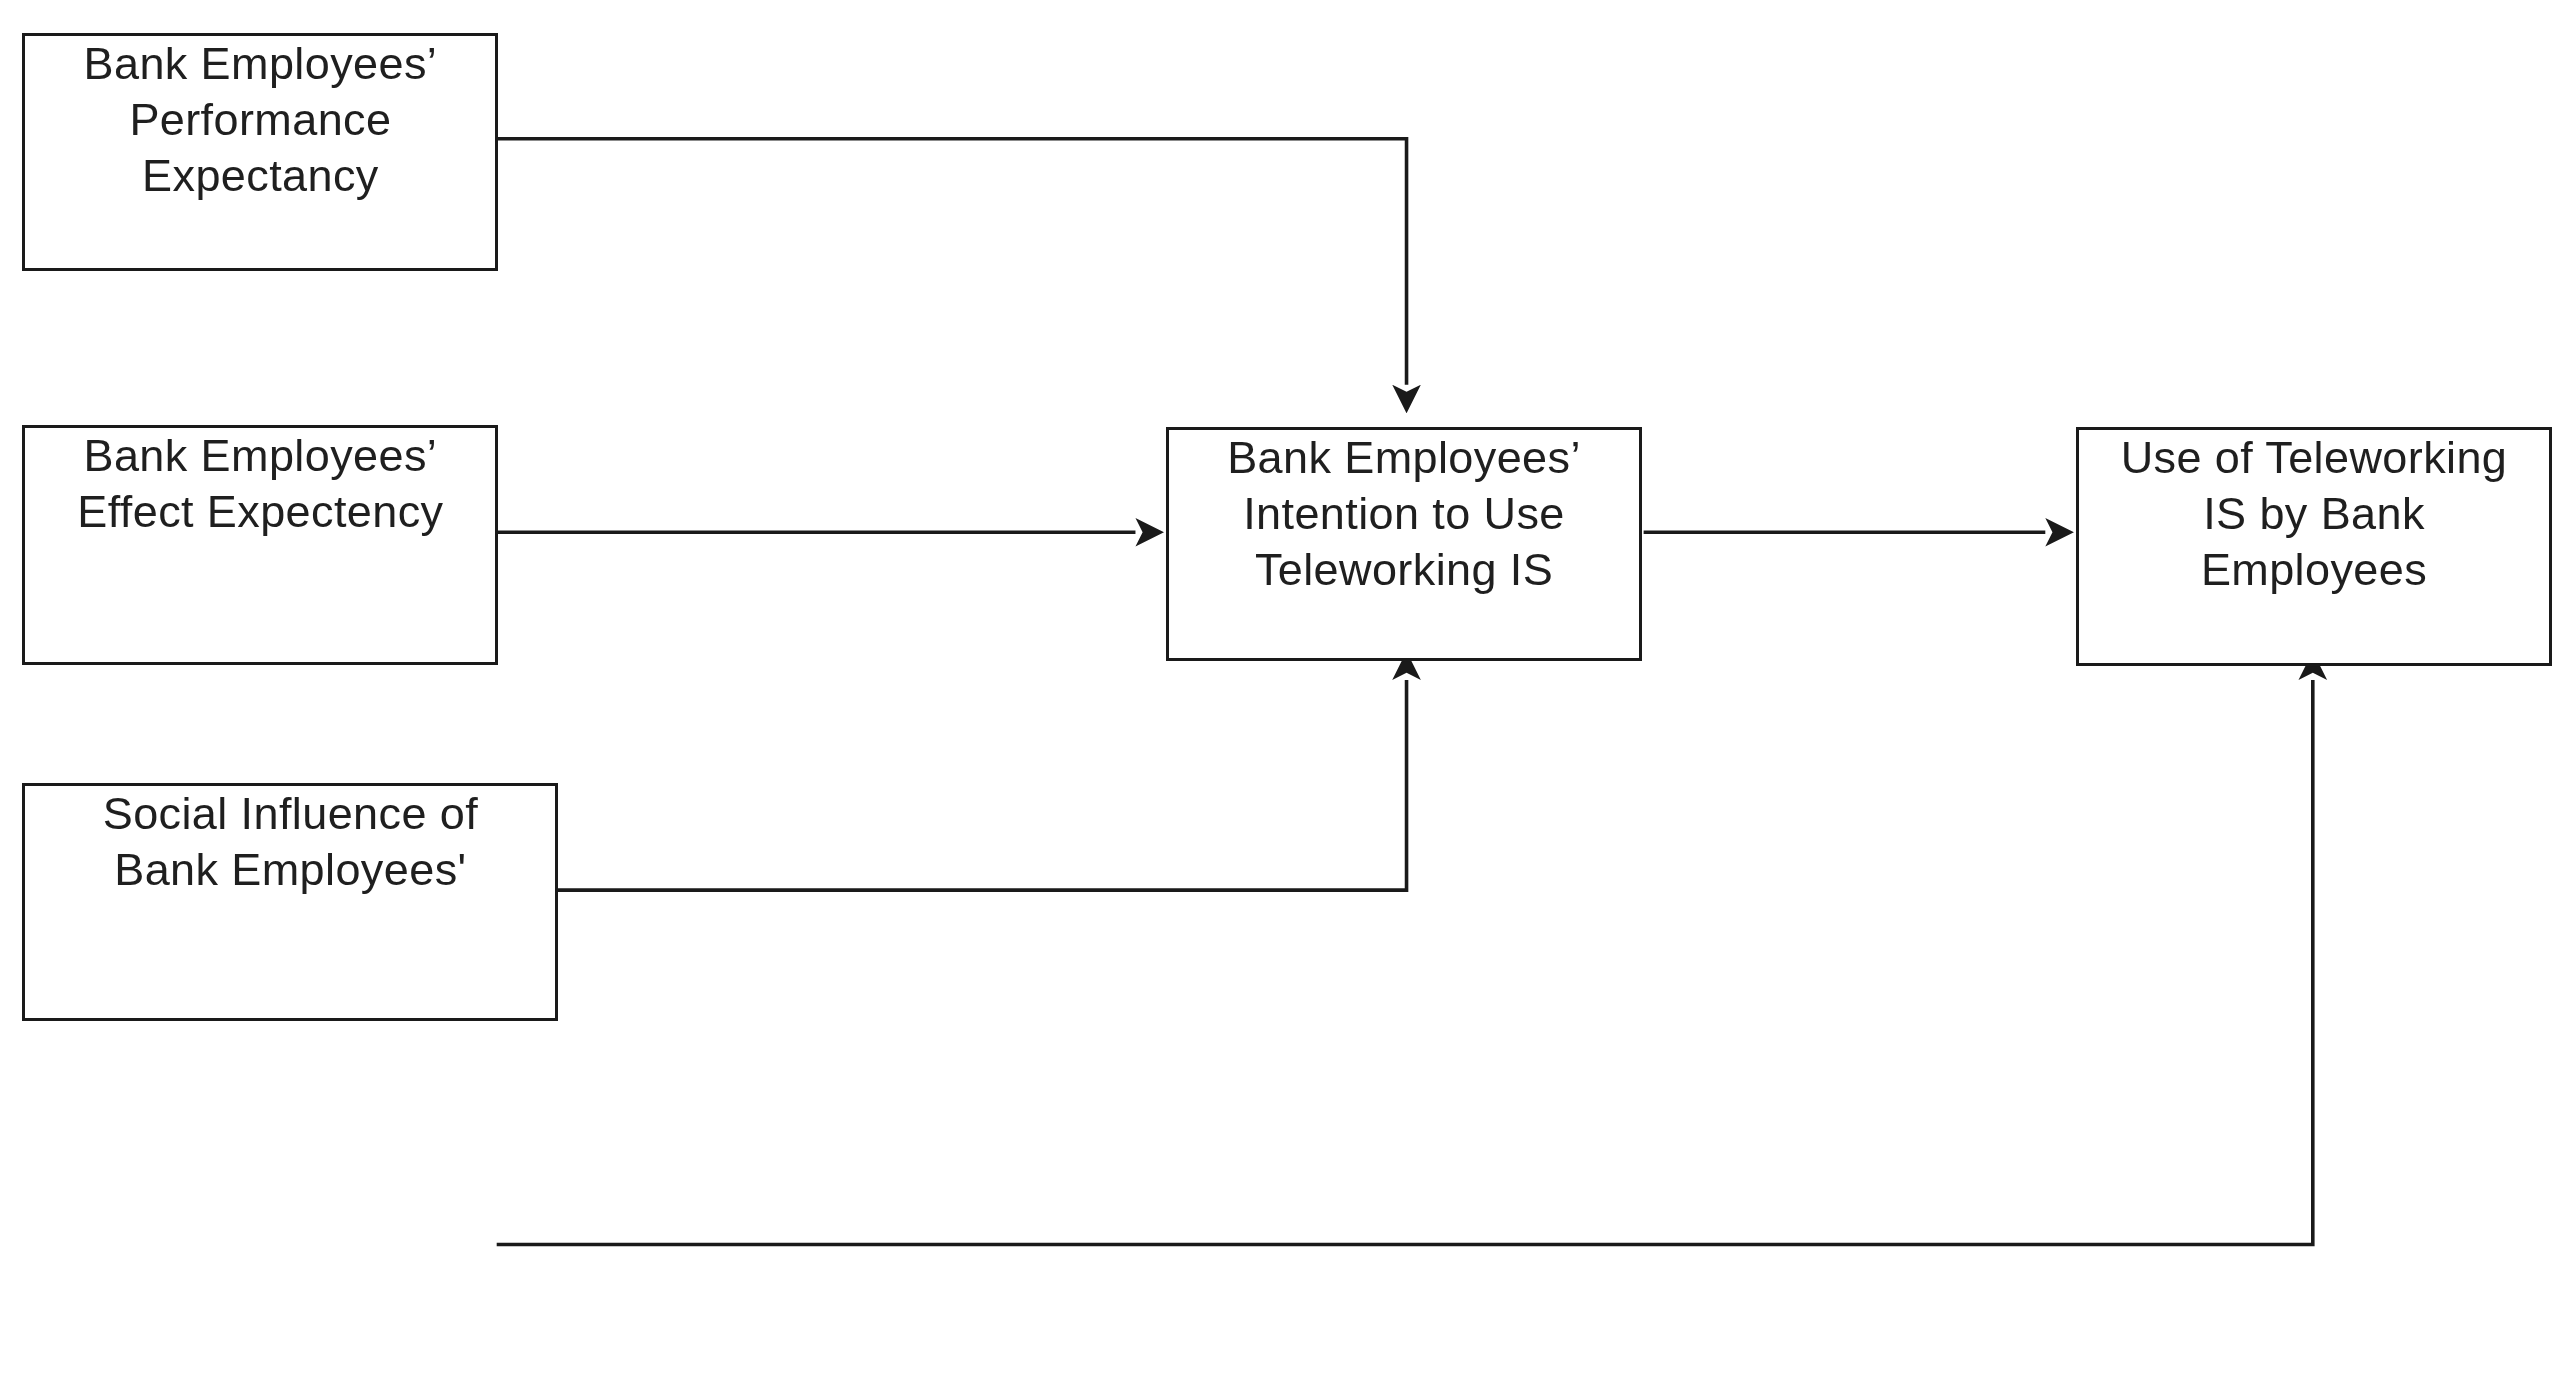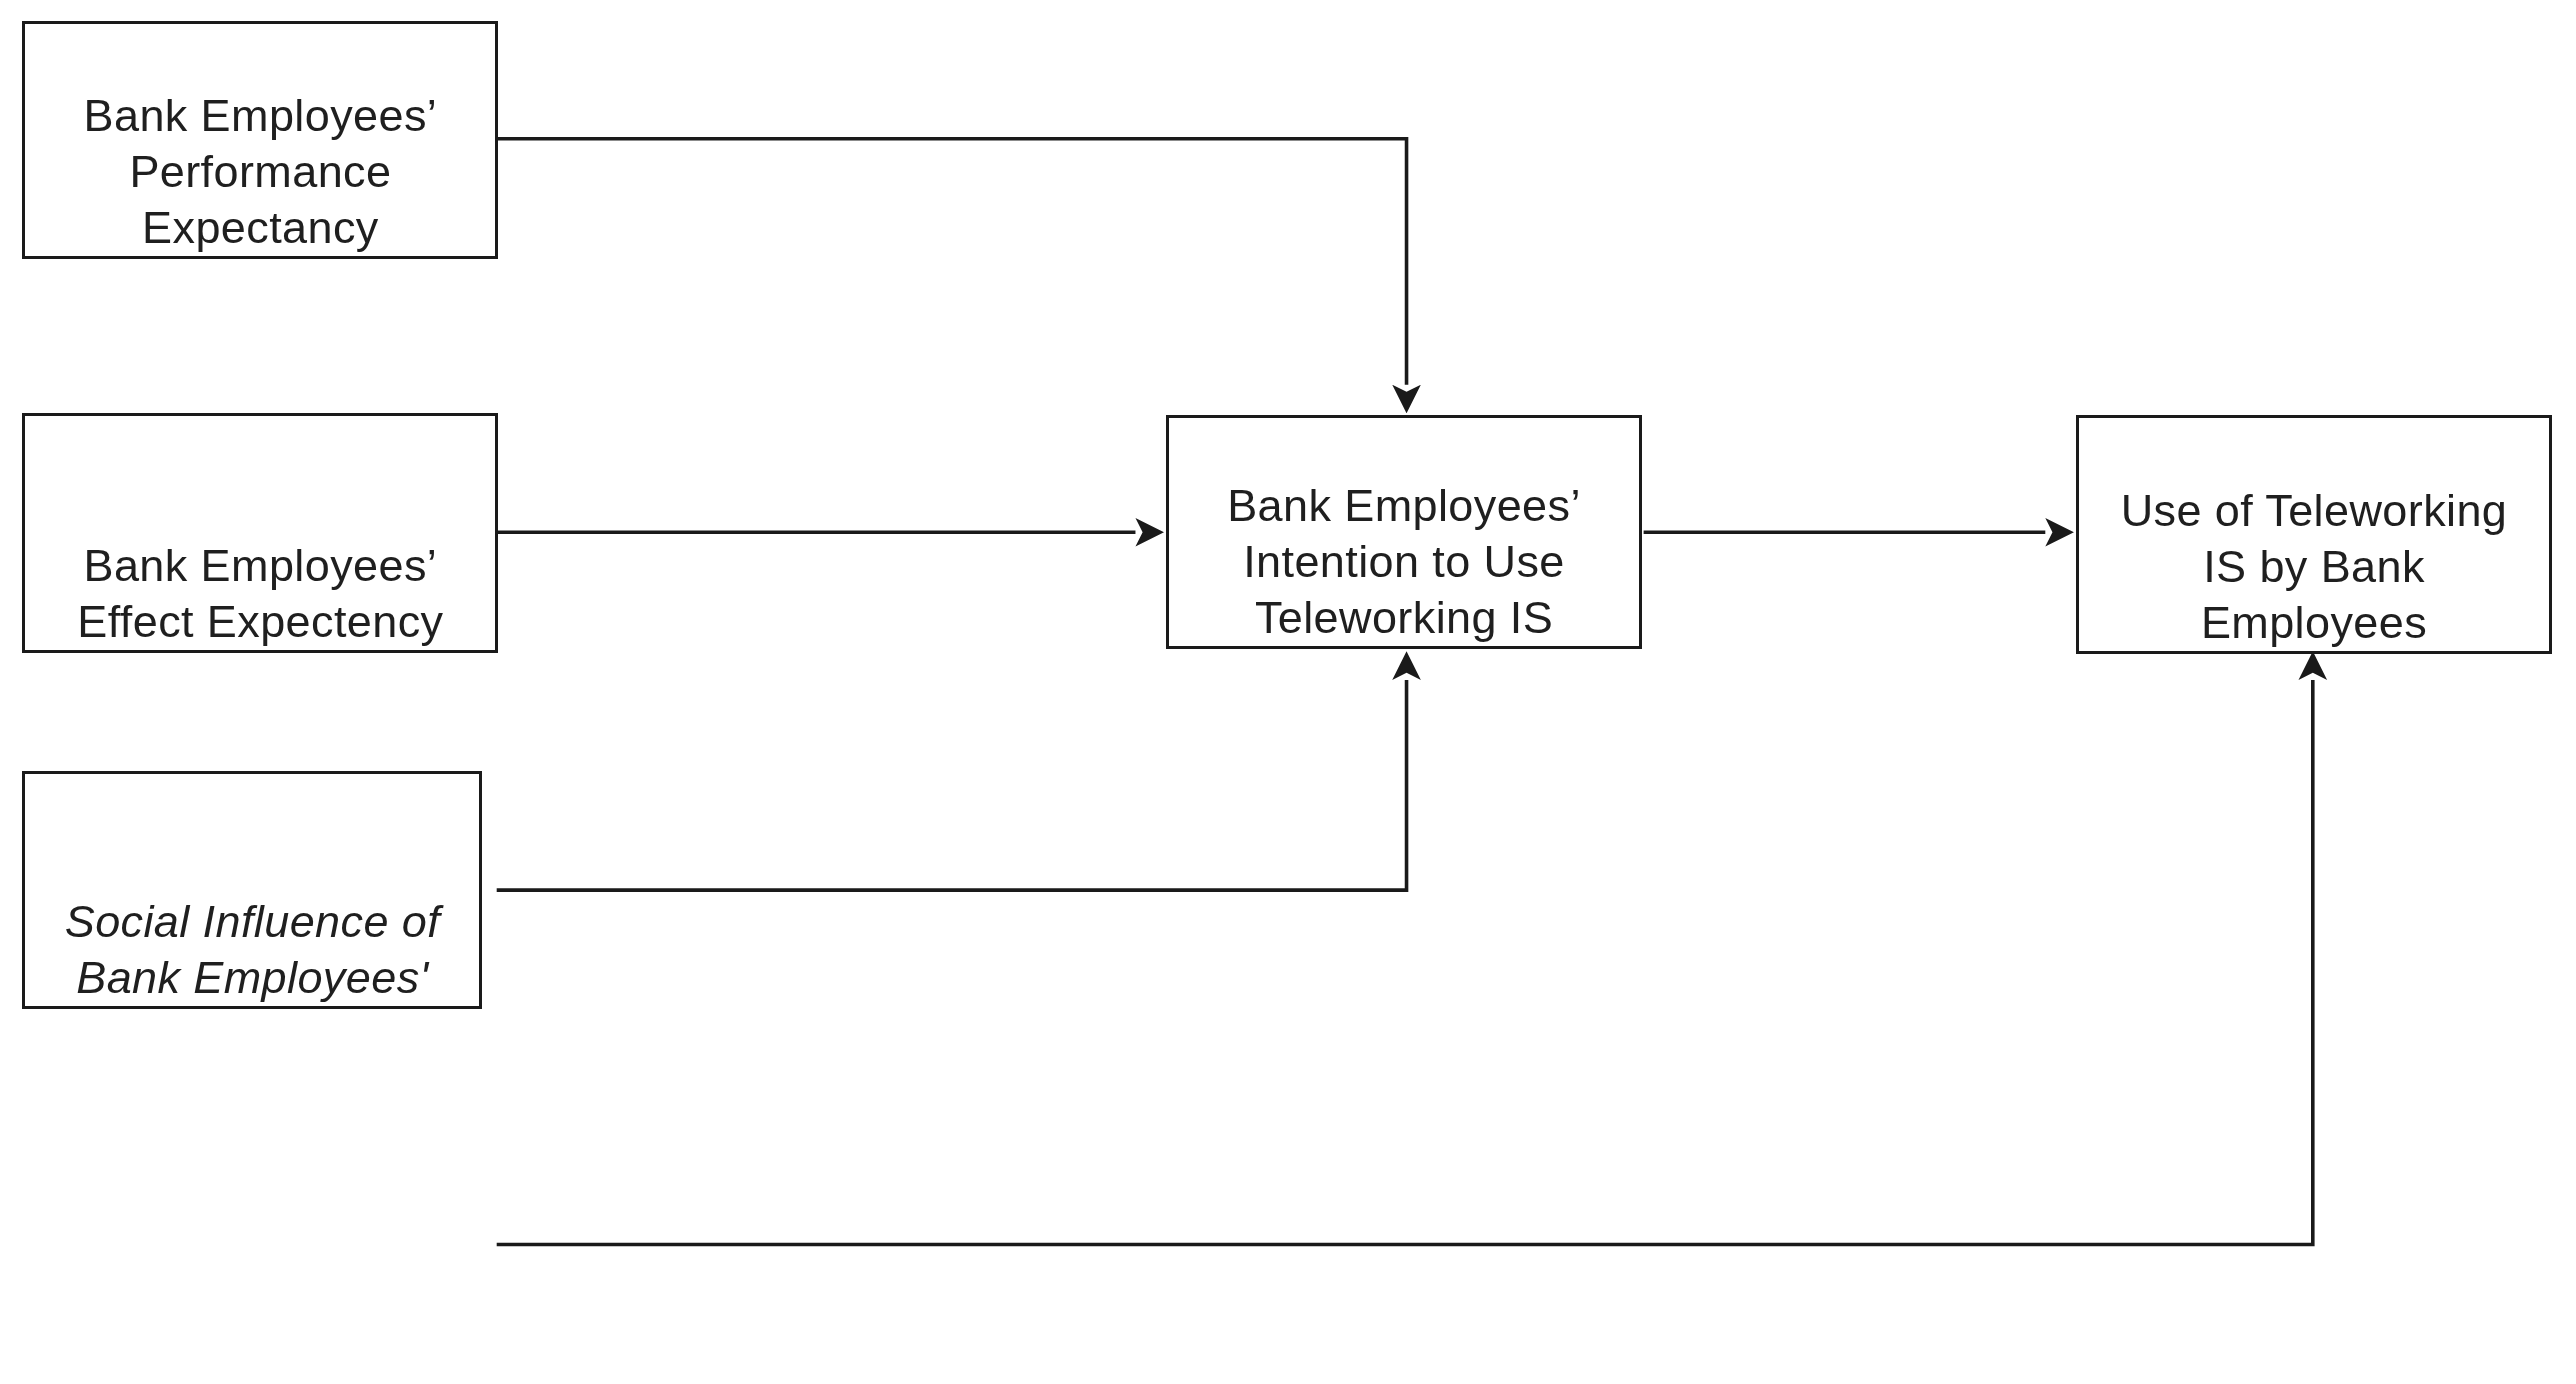--- a/index.html
+++ b/index.html
@@ -22,35 +22,36 @@
     width: 2576px;
     height: 1384px;
     pointer-events: none;
   }
   .node {
     position: absolute;
     box-sizing: border-box;
     border: 3.6px solid #1a1a1a;
     background: #ffffff;
     display: flex;
-    align-items: flex-end;
+    align-items: flex-start;
     justify-content: center;
     text-align: center;
+    margin-top: 12px;
   }
   .node-label {
     white-space: pre-line;
     font-size: 45px;
     line-height: 56px;
     color: #1f1f1f;
     letter-spacing: 0.4px;
   }
   
   .node-performance { left: 22.4px;   top: 20.6px;   width: 476px; height: 238px; }
   .node-effect      { left: 22.4px;   top: 413px;  width: 476px; height: 240px; }
-  .node-social      { left: 22.4px;   top: 771px;  width: 460px; height: 238px; font-style: italic; }
+  .node-social      { left: 22.4px;   top: 771px;  width: 536px; height: 238px; }
   .node-facilitating{ left: 22.4px;   top: 1126px; width: 476px; height: 238px; }
   
   .node-intention   { left: 1166px; top: 415px;  width: 476px; height: 234px; }
   .node-use         { left: 2076px; top: 415px;  width: 476px; height: 239px; }
 
   .edge {
     fill: none;
     stroke: #1a1a1a;
     stroke-width: 4px;
   }

